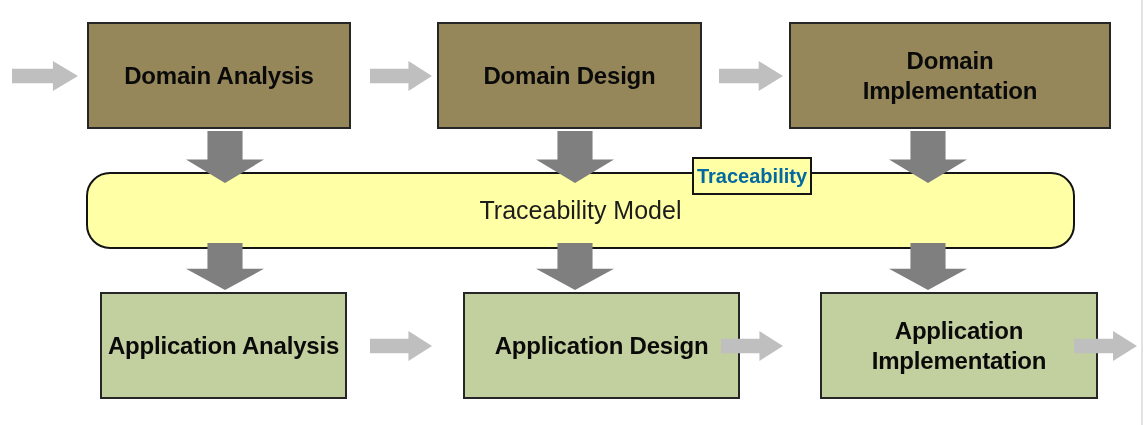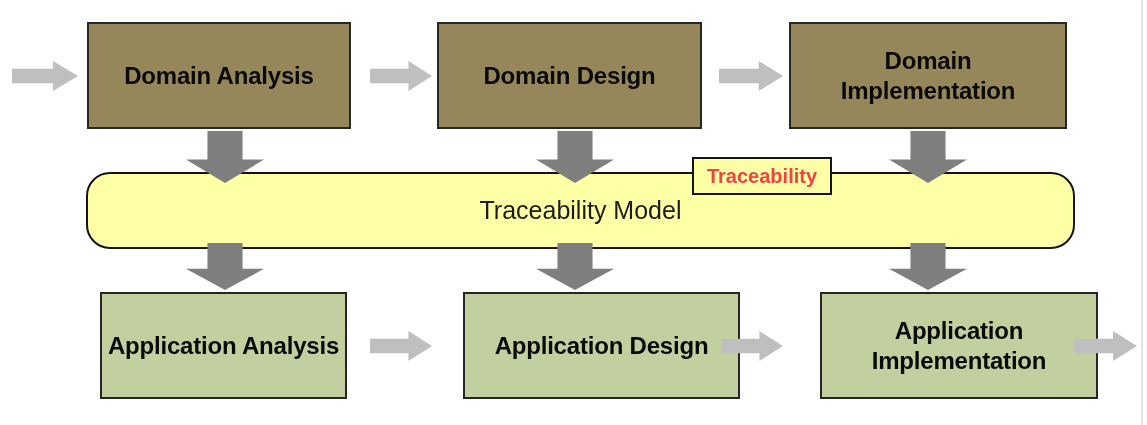--- a/index.html
+++ b/index.html
@@ -19,24 +19,24 @@
   .application{background:var(--application-box-fill,#C2CF9E);}
   .band{
     position:absolute;left:86px;top:172px;width:989px;height:77px;box-sizing:border-box;
     background:var(--band-fill,#FFFFA6);border:2px solid #141414;border-radius:24px;
     display:flex;align-items:center;z-index:1;
   }
   .band-cell{
     flex:1 1 0;text-align:center;font-size:25px;color:#1c1c1c;font-weight:400;
   }
   .tag{
-    position:absolute;left:692px;top:157px;width:140px;height:38px;box-sizing:border-box;
+    position:absolute;left:692px;top:157px;width:120px;height:38px;box-sizing:border-box;
     background:var(--band-fill,#FFFFA6);border:2px solid #141414;z-index:3;
     display:flex;align-items:center;justify-content:center;
-    font-size:20px;font-weight:700;color:#ef4444;
+    font-size:20px;font-weight:700;color:#0369a1;
   }
   .varrow{
     position:absolute;width:78px;background:var(--down-arrow,#7F7F7F);z-index:2;
     clip-path:polygon(27.5% 0,72.5% 0,72.5% 55%,100% 55%,50% 100%,0 55%,27.5% 55%);
   }
   .harrow{
     position:absolute;height:30px;background:var(--flow-arrow,#BFBFBF);
     clip-path:polygon(0 26%,62% 26%,62% 0,100% 50%,62% 100%,62% 74%,0 74%);
   }
   .edge-line{
@@ -55,21 +55,21 @@
   <div class="box domain" style="left:87px;top:22px;width:264px;">
     <span class="lbl">Domain Analysis</span>
   </div>
   <div class="harrow" style="left:370px;top:61px;width:62px;"></div>
 
   <div class="box domain" style="left:437px;top:22px;width:265px;align-items:center;">
     <span class="lbl">Domain Design</span>
   </div>
   <div class="harrow" style="left:719px;top:61px;width:64px;"></div>
 
-  <div class="box domain" style="left:789px;top:22px;width:278px;">
+  <div class="box domain" style="left:789px;top:22px;width:322px;">
     <span class="lbl">Domain
 Implementation</span>
   </div>
 
   <div class="varrow" style="left:186px;top:131px;height:52px;"></div>
   <div class="varrow" style="left:536px;top:131px;height:52px;"></div>
   <div class="varrow" style="left:889px;top:131px;height:52px;"></div>
 
   <div class="band">
     <div class="band-cell">Traceability Model</div>

